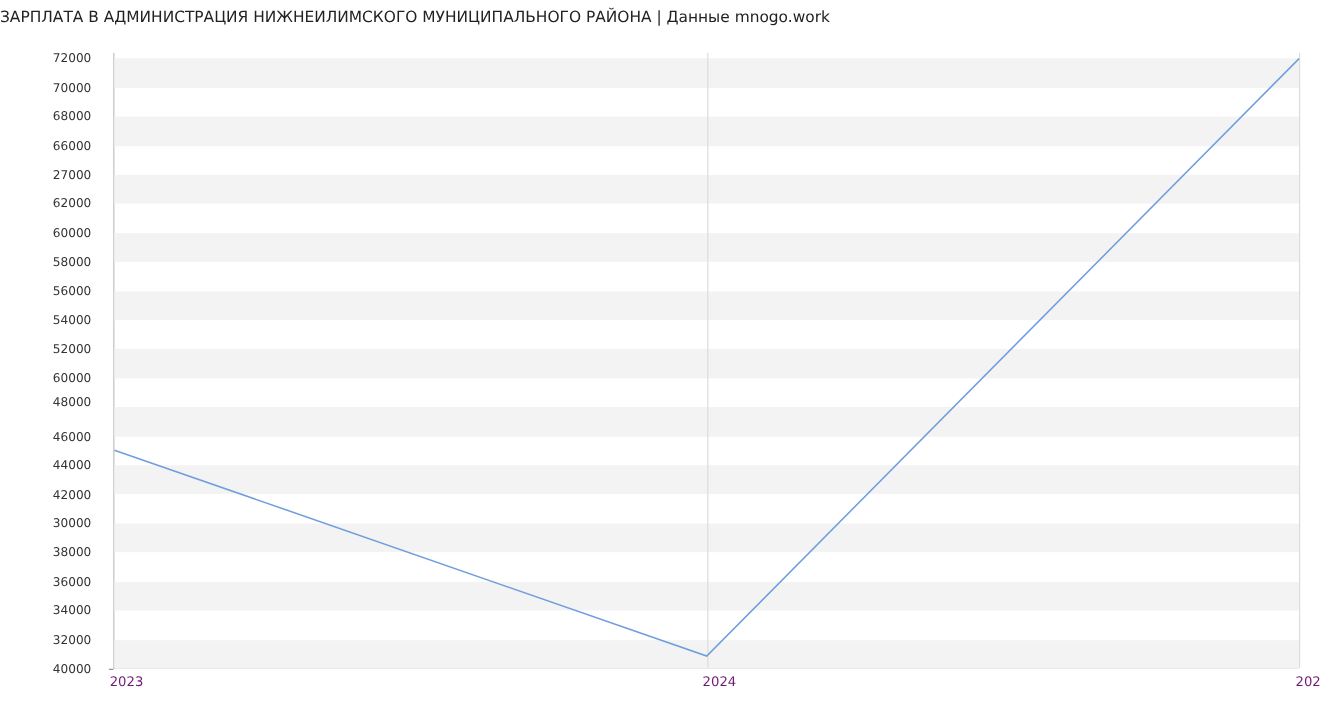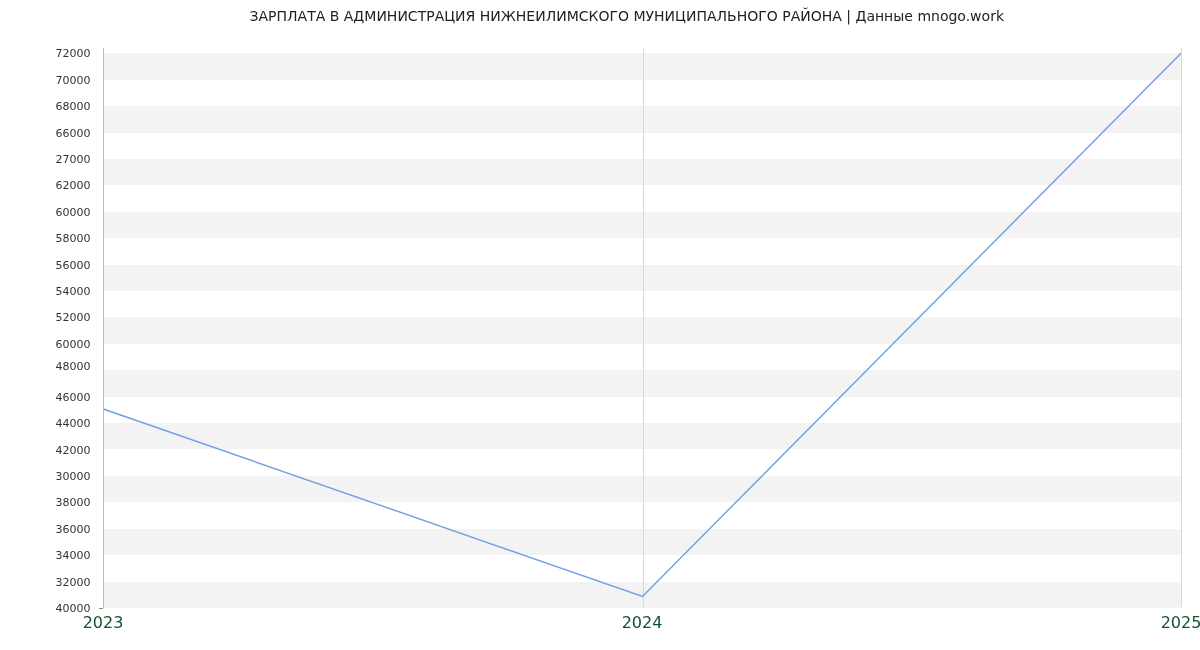--- a/index.html
+++ b/index.html
@@ -14,21 +14,21 @@
   .chart-wrap {
     position: relative;
     width: 1200px;
     height: 650px;
   }
   .title {
     position: absolute;
     top: 8px;
     left: 0;
     width: 1004px;
-    text-align: right;
+    text-align: left;
     font-size: 14px;
     color: #222;
   }
   .plot {
     position: absolute;
     left: 103px;
     top: 48px;
     width: 1078px;
     height: 560px;
     border-left: 1px solid #bbb;
@@ -46,31 +46,32 @@
     position: absolute;
     top: 0;
     width: 0;
     height: 100%;
     border-left: 1px solid #d9d9d9;
   }
   .ytick {
     position: absolute;
     right: 1102px;
     width: 50px;
-    text-align: center;
+    text-align: left;
     font-size: 11px;
     color: #333;
     transform: translateY(-50%);
   }
   .xtick {
     position: absolute;
     top: 613px;
-    font-size: 16px;
-    color: #14532d;
+    font-size: 12px;
+    color: #701a75;
     transform: translateX(-50%);
+    margin-left: 12px;
   }
   .ticklet {
     position: absolute;
     background: #888;
   }
   svg.line-layer {
     position: absolute;
     left: 0;
     top: 0;
     width: 100%;

